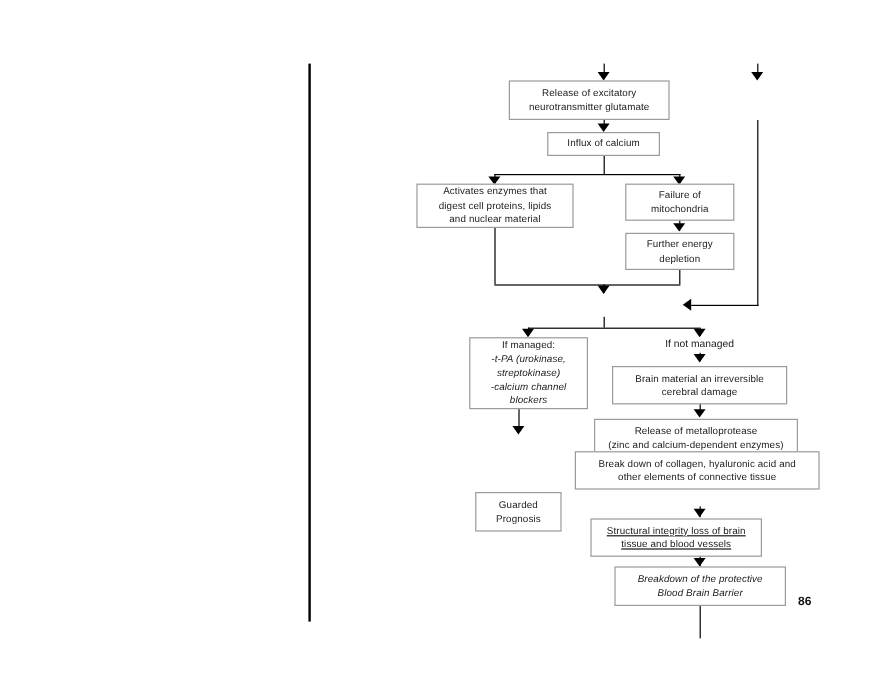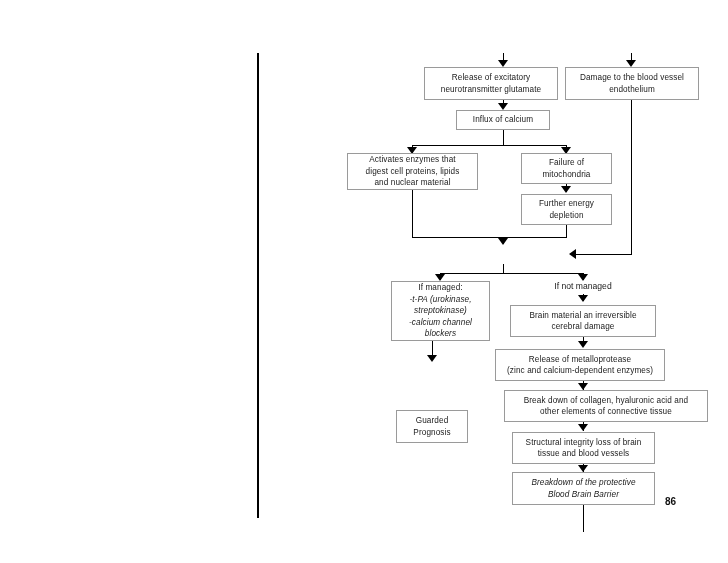--- a/index.html
+++ b/index.html
@@ -93,26 +93,20 @@
   <div class="conn vline" style="left:631px; top:53px; height:9px;"></div>
   <div class="arrow-down" style="left:626px; top:60px;"></div>
 
   <div class="node" style="left:424px; top:67px; width:134px; height:33px;">
     <span class="lines">
       <span class="ln">Release of excitatory</span>
       <span class="ln">neurotransmitter glutamate</span>
     </span>
   </div>
 
-  <div class="node" style="left:565px; top:67px; width:134px; height:33px;">
-    <span class="lines">
-      <span class="ln">Damage to the blood vessel</span>
-      <span class="ln">endothelium</span>
-    </span>
-  </div>
 
   <div class="conn vline" style="left:503px; top:100px; height:8px;"></div>
   <div class="arrow-down" style="left:498px; top:103px;"></div>
 
   <div class="node" style="left:456px; top:110px; width:94px; height:20px;">
     <span class="lines">
       <span class="ln">Influx of calcium</span>
     </span>
   </div>
 
@@ -206,31 +200,31 @@
   <div class="node" style="left:495px; top:349px; width:170px; height:32px;">
     <span class="lines">
       <span class="ln">Release of metalloprotease</span>
       <span class="ln">(zinc and calcium-dependent enzymes)</span>
     </span>
   </div>
 
   <div class="conn vline" style="left:583px; top:381px; height:9px;"></div>
   <div class="arrow-down" style="left:578px; top:383px;"></div>
 
-  <div class="node" style="left:479px; top:390px; width:204px; height:32px;margin-left:25px;">
+  <div class="node" style="left:479px; top:376px; width:204px; height:32px;">
     <span class="lines">
       <span class="ln">Break down of collagen, hyaluronic acid and</span>
       <span class="ln">other elements of connective tissue</span>
     </span>
   </div>
 
   <div class="conn vline" style="left:583px; top:422px; height:9px;"></div>
   <div class="arrow-down" style="left:578px; top:424px;"></div>
 
-  <div class="node" style="left:512px; top:432px; width:143px; height:32px;">
+  <div class="node" style="left:492px; top:432px; width:143px; height:32px;text-decoration:underline;">
     <span class="lines">
       <span class="ln">Structural integrity loss of brain</span>
       <span class="ln">tissue and blood vessels</span>
     </span>
   </div>
 
   <div class="conn vline" style="left:583px; top:464px; height:9px;"></div>
   <div class="arrow-down" style="left:578px; top:465px;"></div>
 
   <div class="node" style="left:512px; top:472px; width:143px; height:33px;font-style:italic;">

